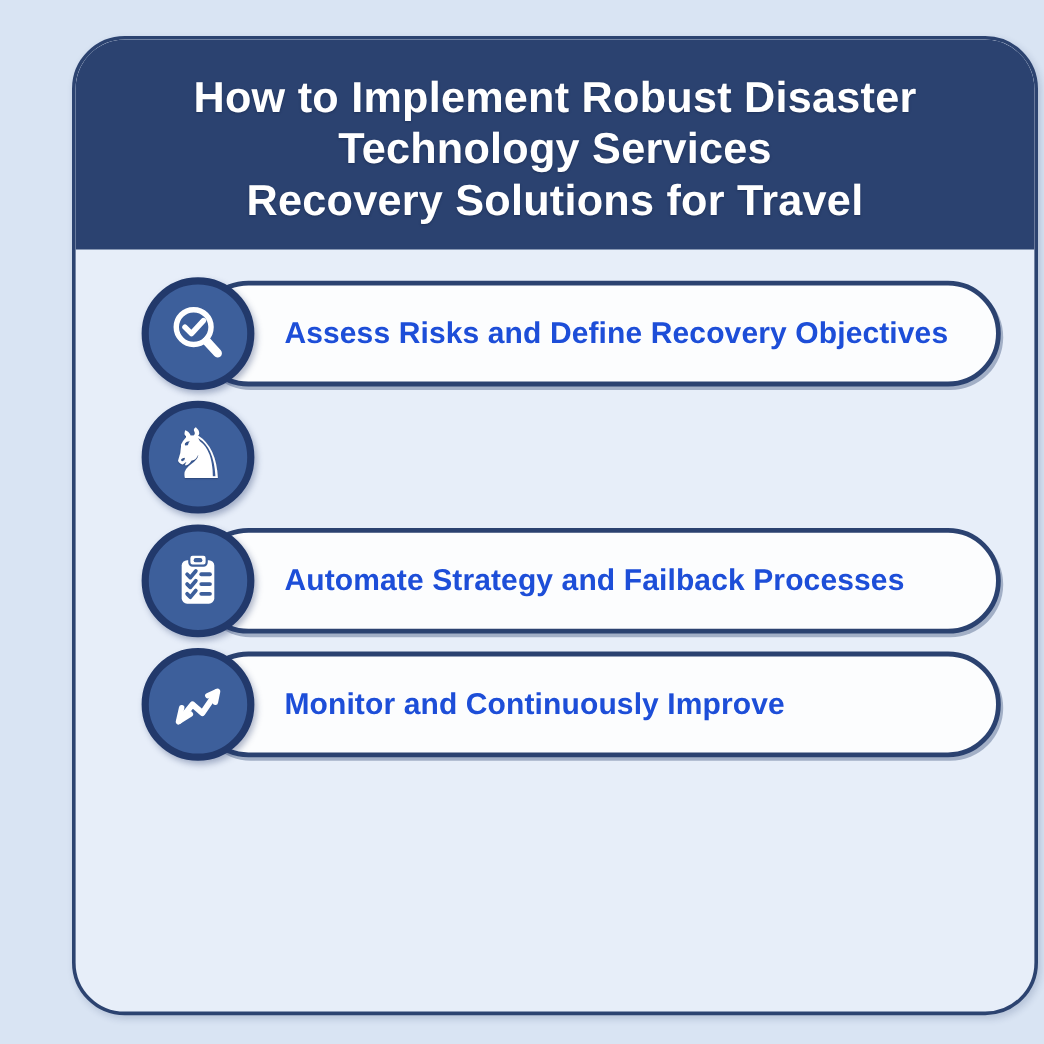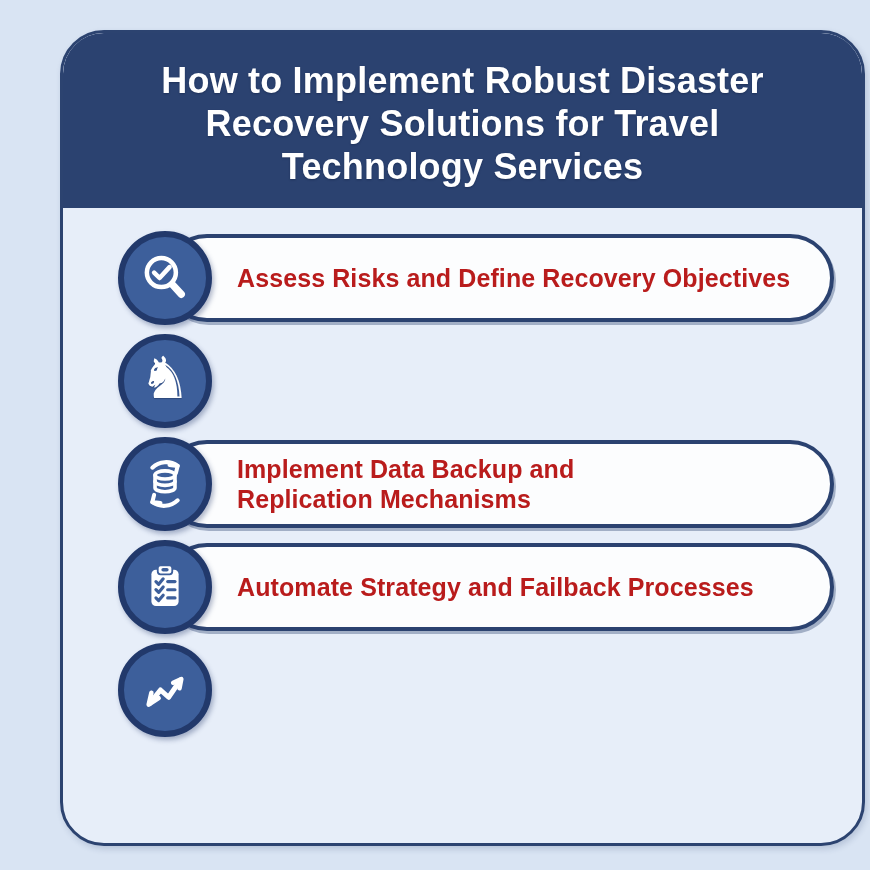--- a/index.html
+++ b/index.html
@@ -55,21 +55,21 @@
     background: #fcfdfe;
     border: 4px solid #2b4270;
     border-radius: 46px;
     display: flex;
     flex-direction: column;
     justify-content: center;
     padding-left: 70px;
     box-shadow: 2px 3px 0 rgba(35,58,104,0.35);
   }
   .step-line {
-    color: #b91c1c;
+    color: #1d4ed8;
     font-size: 25px;
     font-weight: bold;
     line-height: 30px;
     letter-spacing: 0.1px;
   }
   .step-line:empty { display: none; }
   .badge {
     position: absolute;
     left: 0; top: 0;
     width: 94px; height: 94px;
@@ -92,22 +92,22 @@
     text-shadow: 0 1px 1px rgba(10,20,50,0.3);
   }
 </style>
 </head>
 <body>
 
 <div class="card">
 
   <div class="card-header">
     <div class="title-line">How to Implement Robust Disaster</div>
+    <div class="title-line">Technology Services</div>
     <div class="title-line">Recovery Solutions for Travel</div>
-    <div class="title-line">Technology Services</div>
   </div>
 
   <div class="card-body">
 
     <div class="step-row">
       <div class="badge">
         <svg width="58" height="58" viewBox="0 0 64 64" fill="none" stroke="#ffffff" stroke-linecap="round" stroke-linejoin="round">
           <circle cx="28" cy="26" r="16" stroke-width="5"></circle>
           <path d="M20 26 l6 6 l11 -12" stroke-width="5"></path>
           <path d="M40 39 L50 50" stroke-width="8"></path>
@@ -118,37 +118,20 @@
 
       </div>
     </div>
 
     <div class="step-row">
       <div class="badge">
         <span class="knight-glyph">♞</span>
       </div>
     </div>
 
-    <div class="step-row">
-      <div class="badge">
-        <svg width="58" height="58" viewBox="0 0 64 64" fill="none" stroke="#ffffff" stroke-linecap="round" stroke-linejoin="round">
-          <ellipse cx="32" cy="22" rx="11" ry="4.5" stroke-width="4"></ellipse>
-          <path d="M21 22 V36 c0 2.5 4.9 4.5 11 4.5 s11 -2 11 -4.5 V22" stroke-width="4"></path>
-          <path d="M21 29 c0 2.5 4.9 4.5 11 4.5 s11 -2 11 -4.5" stroke-width="4"></path>
-          <path d="M18 14 A 22 22 0 0 1 46 12" stroke-width="4.5"></path>
-          <path d="M46 12 l-9 -1 M46 12 l-2 8" stroke-width="4.5"></path>
-          <path d="M46 50 A 22 22 0 0 1 18 52" stroke-width="4.5"></path>
-          <path d="M18 52 l9 1 M18 52 l2 -8" stroke-width="4.5"></path>
-        </svg>
-      </div>
-      <div class="step-pill">
-        <div class="step-line">Implement Data Backup and</div>
-        <div class="step-line">Replication Mechanisms</div>
-      </div>
-    </div>
 
     <div class="step-row">
       <div class="badge">
         <svg width="58" height="58" viewBox="0 0 64 64">
           <rect x="17" y="13" width="30" height="40" rx="5" fill="#ffffff"></rect>
           <rect x="24" y="8" width="16" height="10" rx="3" fill="#ffffff" stroke="#3d5f9b" stroke-width="2"></rect>
           <rect x="28" y="11" width="8" height="4" rx="2" fill="#3d5f9b"></rect>
           <g stroke="#3d5f9b" stroke-width="3.5" stroke-linecap="round" stroke-linejoin="round" fill="none">
             <path d="M22 26 l3 3 l5 -6"></path>
             <path d="M22 35 l3 3 l5 -6"></path>
@@ -167,16 +150,20 @@
 
 
     <div class="step-row">
       <div class="badge">
         <svg width="58" height="58" viewBox="0 0 64 64" fill="none" stroke="#ffffff" stroke-linecap="round" stroke-linejoin="round">
           <path d="M15 47 L27 32 L36 40 L49 21" stroke-width="5.5"></path>
           <path d="M41 24 L50 20 L48 30" stroke-width="5"></path>
           <path d="M25 41 L14 48 L17 35" stroke-width="5"></path>
         </svg>
       </div>
+      <div class="step-pill">
+        <div class="step-line">Monitor and Continuously Improve</div>
+
+      </div>
     </div>
 
   </div>
 </div>
 
 </body></html>

